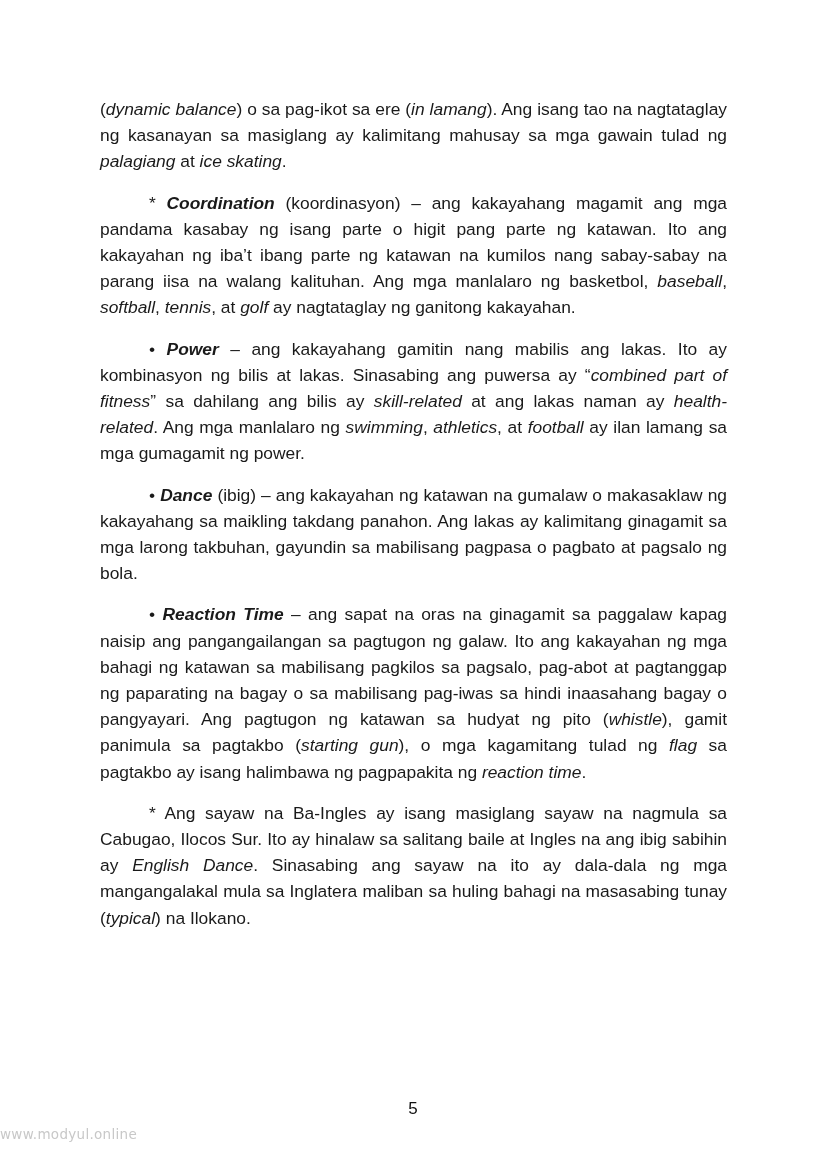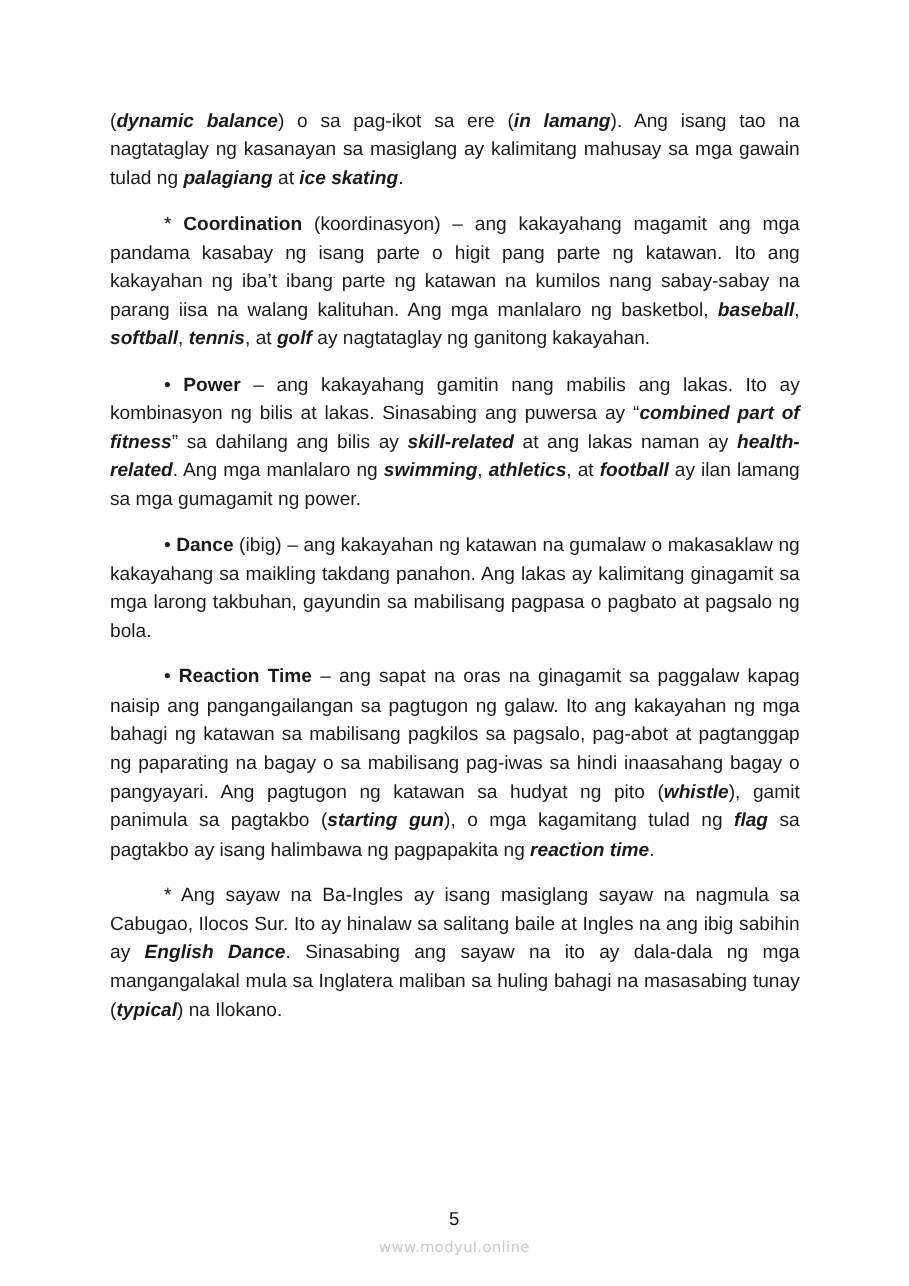--- a/index.html
+++ b/index.html
@@ -5,29 +5,29 @@
   html, body { margin: 0; padding: 0; background: #ffffff; }
   body { width: 826px; height: 1169px; position: relative; overflow: hidden; }
   .page {
     position: absolute; left: 100px; top: 96px; width: 627px;
     font-family: "Liberation Sans", sans-serif;
     font-size: 17.4px; line-height: 26.2px; color: #1a1a1a;
     text-align: justify;
   }
   .para { margin: 0 0 15px 0; }
   .indent { text-indent: 49px; }
-  .seg-i { font-style: italic; font-weight: bold; }
+  .seg-i { font-style: italic; }
   .seg-b { font-weight: normal; }
-  .seg-bi { font-weight: bold; }
+  .seg-bi { font-weight: bold; font-style: italic; }
   .page-number {
     position: absolute; left: 0; width: 826px; top: 1099px; text-align: center;
     font-family: "Liberation Sans", sans-serif; font-size: 17px; color: #111;
   }
   .watermark {
-    position: absolute; left: 0; width: 826px; top: 1126px; text-align: center;
+    position: absolute; left: 0; width: 826px; top: 1126px; text-align: left;
     font-family: "DejaVu Sans", sans-serif; font-size: 13.5px; color: #c8c8c8; letter-spacing: 0.3px;
   }
 </style>
 </head>
 <body>
 
 <div class="page">
   <p class="para"><span>(</span><span class="seg-i">dynamic balance</span><span>) o sa pag-ikot sa ere (</span><span class="seg-i">in lamang</span><span>). Ang isang tao na nagtataglay ng kasanayan sa masiglang ay kalimitang mahusay sa mga gawain tulad ng </span><span class="seg-i">palagiang</span><span> at </span><span class="seg-i">ice skating</span><span>.</span></p>
   <p class="para indent"><span>* </span><span class="seg-bi">Coordination</span><span> </span><span class="seg-b">(koordinasyon)</span><span> – ang kakayahang magamit ang mga pandama kasabay ng isang parte o higit pang parte ng katawan. Ito ang kakayahan ng iba’t ibang parte ng katawan na kumilos nang sabay-sabay na parang iisa na walang kalituhan. Ang mga manlalaro ng basketbol, </span><span class="seg-i">baseball</span><span>, </span><span class="seg-i">softball</span><span>, </span><span class="seg-i">tennis</span><span>, at </span><span class="seg-i">golf</span><span> ay nagtataglay ng ganitong kakayahan.</span></p>
   <p class="para indent"><span>• </span><span class="seg-bi">Power</span><span> – ang kakayahang gamitin nang mabilis ang lakas. Ito ay kombinasyon ng bilis at lakas. Sinasabing ang puwersa ay “</span><span class="seg-i">combined part of fitness</span><span>” sa dahilang ang bilis ay </span><span class="seg-i">skill-related</span><span> at ang lakas naman ay </span><span class="seg-i">health-related</span><span>. Ang mga manlalaro ng </span><span class="seg-i">swimming</span><span>, </span><span class="seg-i">athletics</span><span>, at </span><span class="seg-i">football</span><span> ay ilan lamang sa mga gumagamit ng power.</span></p>

